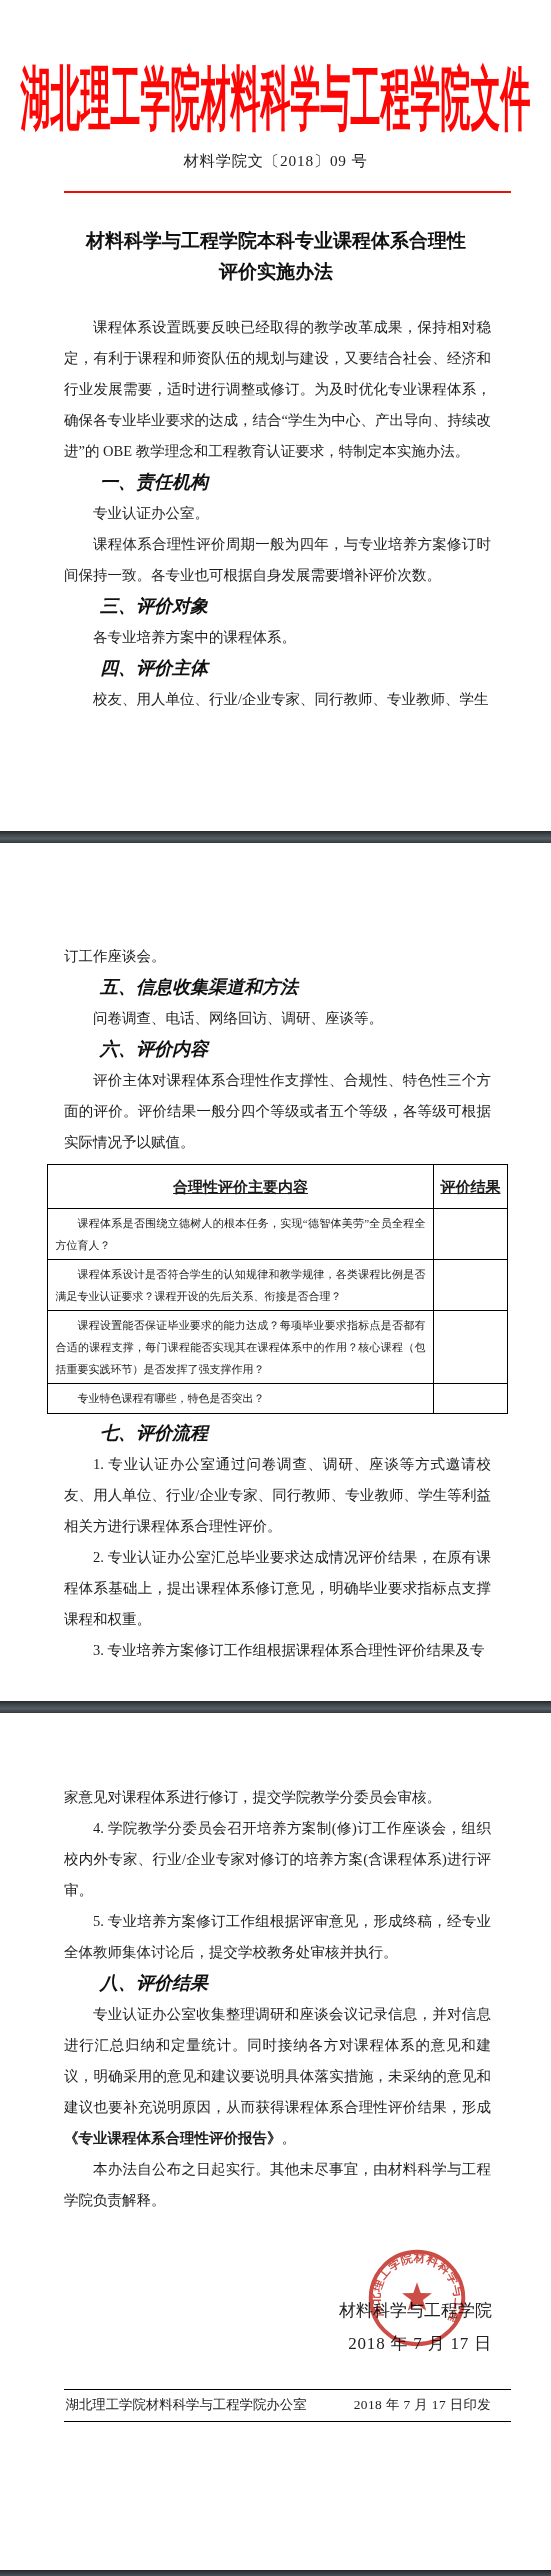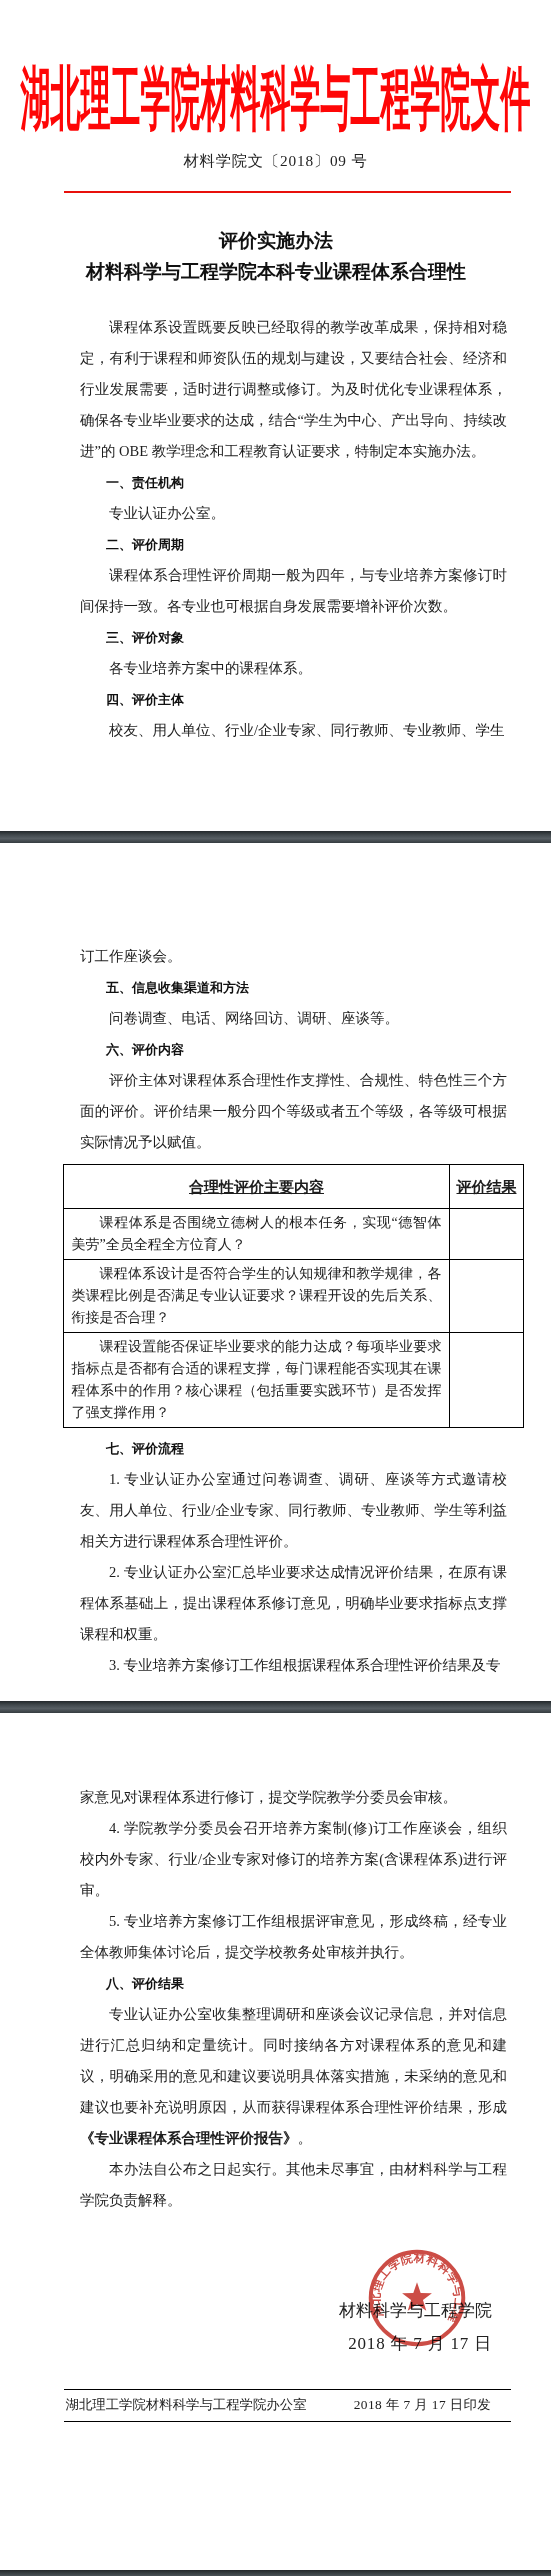--- a/index.html
+++ b/index.html
@@ -20,39 +20,39 @@
     white-space:nowrap; font-family:"Liberation Serif", serif; }
   .doc-number { position:absolute; top:151px; left:0; width:551px; text-align:center;
     font-size:15.3px; letter-spacing:0.8px; color:#222; }
   .red-rule { position:absolute; top:191px; left:64px; width:447px; height:2.3px;
     background:#e8100c; }
   .doc-title { position:absolute; top:225px; left:31px; width:490px; text-align:center;
     font-size:19px; line-height:31px; font-weight:bold;
     font-family:"Liberation Sans", sans-serif; color:#111; }
 
   
-  .page-body { position:absolute; left:80px; width:427px; font-size:14.5px; line-height:31px;
+  .page-body { position:absolute; left:64px; width:427px; font-size:14.5px; line-height:31px;
     text-align:justify; color:#1d1d1d; }
   .page1 .page-body { top:312px; }
   .page2 .page-body { top:98px; }
   .page3 .page-body { top:69px; }
   .page-body p { margin:0; text-indent:2em; }
   .page-body p.noindent { text-indent:0; }
-  .page-body h3 { margin:0; font-size:13px; line-height:31px; text-indent:2em;
-    font-weight:bold; font-family:"Liberation Sans", sans-serif; color:#111; }
+  .page-body h3 { margin:0; font-size:18px; line-height:31px; text-indent:2em;
+    font-weight:bold; font-family:"Liberation Sans", sans-serif; color:#111;font-style:italic; }
   .book-title { font-weight:bold; font-family:"Liberation Sans", sans-serif; }
 
   
   .rtable { position:relative; left:-17px; width:454px; border-collapse:collapse;
     margin:5.4px 0 4.6px 0; table-layout:fixed; }
   .rtable th, .rtable td { border:0.8px solid #000; }
   .rtable { border:1.5px solid #000; }
   .rtable th { font-size:15px; font-weight:bold; font-family:"Liberation Sans", sans-serif;
     text-align:center; padding:6.1px 1.5px;text-decoration:underline; }
-  .rtable td.c1 { font-size:14px; line-height:22px; padding:3.1px 7.6px; text-indent:2em;
+  .rtable td.c1 { font-size:11px; line-height:22px; padding:3.1px 7.6px; text-indent:2em;
     text-align:justify; }
   .rtable .c1 { width:382px; }
   .rtable .c2 { width:70px; }
 
   
   .sign-block { position:absolute; top:586px; right:66px; text-align:right;
     font-size:17px; line-height:23px; color:#222; }
   .sign-block .date { margin-top:9.2px; letter-spacing:0.8px; }
   .seal { position:absolute; left:366px; top:534px; width:102px; height:102px;
     opacity:0.88; mix-blend-mode:multiply; }
@@ -69,28 +69,27 @@
 
 <div id="doc">
 
   <div class="page page1">
     <div class="org-banner">
       <span>湖北理工学院材料科学与工程学院文件</span>
     </div>
     <div class="doc-number">材料学院文〔2018〕09 号</div>
     <div class="red-rule"></div>
     <div class="doc-title">
+      <div>材料科学与工程学院本科专业课程体系合理性</div>
       <div>评价实施办法</div>
-      <div>材料科学与工程学院本科专业课程体系合理性</div>
     </div>
     <div class="page-body">
       <p>课程体系设置既要反映已经取得的教学改革成果，保持相对稳定，有利于课程和师资队伍的规划与建设，又要结合社会、经济和行业发展需要，适时进行调整或修订。为及时优化专业课程体系，确保各专业毕业要求的达成，结合“学生为中心、产出导向、持续改进”的 OBE 教学理念和工程教育认证要求，特制定本实施办法。</p>
       <h3>一、责任机构</h3>
       <p>专业认证办公室。</p>
-      <h3>二、评价周期</h3>
       <p>课程体系合理性评价周期一般为四年，与专业培养方案修订时间保持一致。各专业也可根据自身发展需要增补评价次数。</p>
       <h3>三、评价对象</h3>
       <p>各专业培养方案中的课程体系。</p>
       <h3>四、评价主体</h3>
       <p>校友、用人单位、行业/企业专家、同行教师、专业教师、学生</p>
     </div>
   </div>
 
   <div class="psep"></div>
 
@@ -113,20 +112,24 @@
           <tr>
             <td class="c1">课程体系是否围绕立德树人的根本任务，实现“德智体美劳”全员全程全方位育人？</td>
             <td class="c2"></td>
           </tr>
           <tr>
             <td class="c1">课程体系设计是否符合学生的认知规律和教学规律，各类课程比例是否满足专业认证要求？课程开设的先后关系、衔接是否合理？</td>
             <td class="c2"></td>
           </tr>
           <tr>
             <td class="c1">课程设置能否保证毕业要求的能力达成？每项毕业要求指标点是否都有合适的课程支撑，每门课程能否实现其在课程体系中的作用？核心课程（包括重要实践环节）是否发挥了强支撑作用？</td>
+            <td class="c2"></td>
+          </tr>
+          <tr>
+            <td class="c1">专业特色课程有哪些，特色是否突出？</td>
             <td class="c2"></td>
           </tr>
         </tbody>
       </table>
 
       <h3>七、评价流程</h3>
       <p>1. 专业认证办公室通过问卷调查、调研、座谈等方式邀请校友、用人单位、行业/企业专家、同行教师、专业教师、学生等利益相关方进行课程体系合理性评价。</p>
       <p>2. 专业认证办公室汇总毕业要求达成情况评价结果，在原有课程体系基础上，提出课程体系修订意见，明确毕业要求指标点支撑课程和权重。</p>
       <p>3. 专业培养方案修订工作组根据课程体系合理性评价结果及专</p>
     </div>

